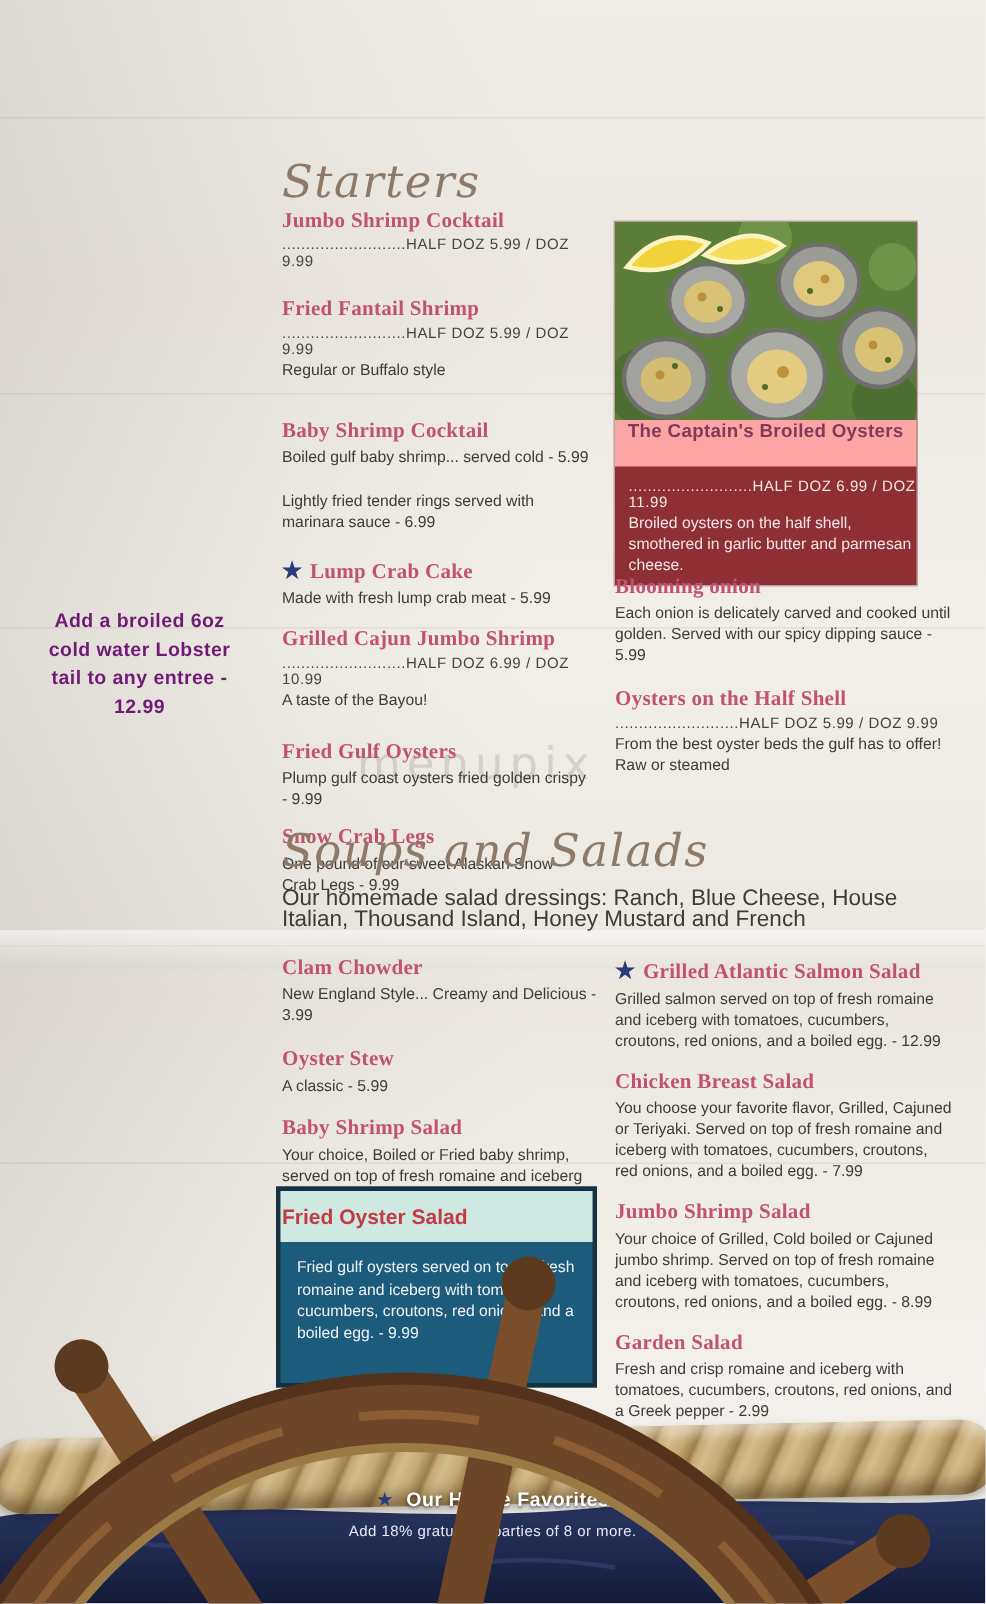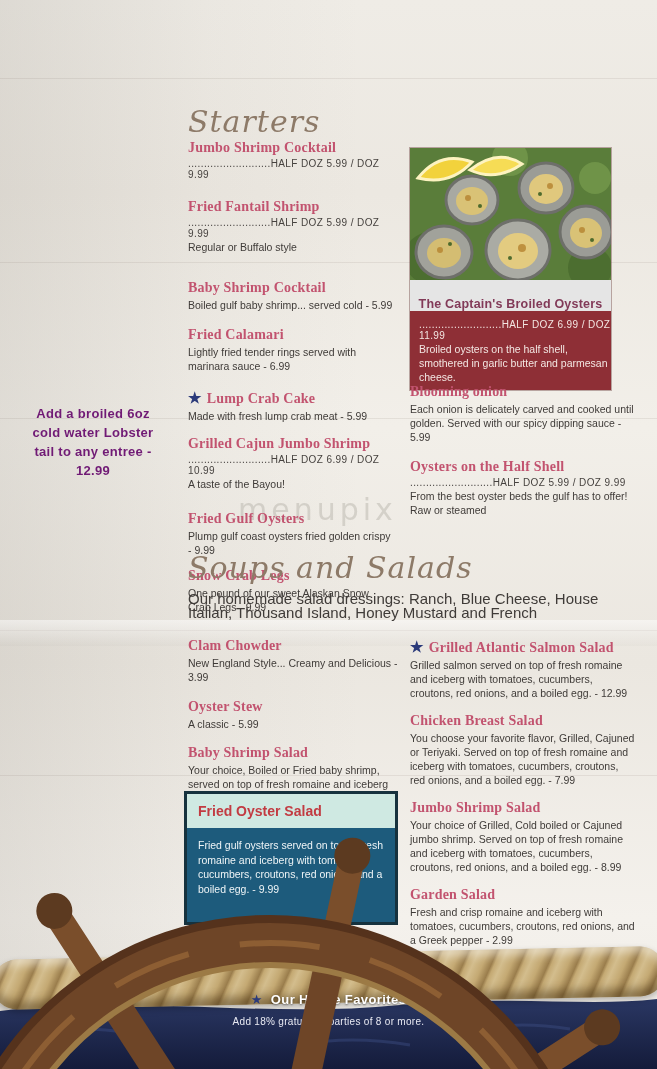--- a/index.html
+++ b/index.html
@@ -33,31 +33,31 @@
   .menu-item{margin-bottom:17px;}
   .item-name{color:#c2536f;font-weight:bold;font-size:14px;letter-spacing:0.2px;margin-bottom:2px;font-family:Liberation Serif, serif;}
   .item-name .star{color:#2b3a7a;font-size:15px;margin-right:5px;}
   .price-line{font-size:10px;color:#46423f;letter-spacing:0.4px;margin-bottom:1px;}
   .item-desc{font-size:10.5px;color:#3f3b38;line-height:14px;}
 
   
   .featured-card{position:absolute;left:410px;top:148px;width:201px;height:242px;background:#8e2f36;
                  box-shadow:0 0 0 1px rgba(80,30,30,0.35);}
   .featured-photo{position:absolute;left:0;top:0;width:201px;height:132px;display:block;}
-  .featured-band{position:absolute;left:0;top:132px;width:201px;height:31px;background:#e5e5e5;
-                 display:flex;align-items:flex-end;justify-content:center;}
+  .featured-band{position:absolute;left:0;top:132px;width:201px;height:31px;background:#fca5a5;
+                 display:flex;align-items:flex-start;justify-content:center;}
   .featured-title{color:#823a58;font-weight:bold;font-size:12.5px;letter-spacing:0.2px;}
   .featured-body{position:absolute;left:0;top:163px;width:219px;padding:8px 9px 0 9px;box-sizing:border-box;color:#f3e6e2;}
   .featured-body .price-line{color:#f3e6e2;}
   .featured-body .item-desc{color:#f3e6e2;}
 
   
   .oyster-box{position:absolute;left:184px;top:791px;width:214px;height:134px;
               border:3px solid #16323e;background:#1d5b7c;box-sizing:border-box;}
-  .oyster-box-header{height:34px;background:#cfe9e2;display:flex;align-items:center;padding-left:11px;}
+  .oyster-box-header{height:34px;background:#cfe9e2;display:flex;align-items:center;padding-left:1px;}
   .oyster-box-title{color:#c23b42;font-weight:bold;font-size:14px;}
   .oyster-box-body{padding:10px 11px;color:#eef4f6;font-size:10.5px;line-height:14.5px;}
 
   
   .water{position:absolute;left:0;top:985px;width:657px;height:84px;}
   .rope{position:absolute;left:-8px;top:953px;width:673px;height:50px;border-radius:25px;
         transform:rotate(-1.2deg);
         background:repeating-linear-gradient(115deg,#d3bd8d 0px,#c4a973 9px,#9a7d4c 17px,#c4a973 20px,#d3bd8d 26px);
         box-shadow:inset 0 6px 8px rgba(255,255,255,0.45), inset 0 -8px 10px rgba(60,40,10,0.45), 0 3px 6px rgba(0,0,0,0.25);}
   .favorites-line{position:absolute;left:0;top:992px;width:657px;text-align:center;color:#ffffff;
@@ -93,21 +93,20 @@
     <div class="menu-item" style="margin-bottom:26px">
       <div class="item-name">Fried Fantail Shrimp</div>
       <div class="price-line">..........................HALF DOZ 5.99 / DOZ 9.99</div>
       <div class="item-desc">Regular or Buffalo style</div>
     </div>
     <div class="menu-item" style="margin-bottom:15px">
       <div class="item-name">Baby Shrimp Cocktail</div>
       <div class="item-desc">Boiled gulf baby shrimp... served cold - 5.99</div>
     </div>
     <div class="menu-item" style="margin-bottom:16px">
-      <div class="item-name">Fried Calamari</div>
       <div class="item-desc">Lightly fried tender rings served with marinara sauce - 6.99</div>
     </div>
     <div class="menu-item" style="margin-bottom:13px">
       <div class="item-name"><span class="star">★</span><span>Lump Crab Cake</span></div>
       <div class="item-desc">Made with fresh lump crab meat - 5.99</div>
     </div>
     <div class="menu-item" style="margin-bottom:20px">
       <div class="item-name">Grilled Cajun Jumbo Shrimp</div>
       <div class="price-line">..........................HALF DOZ 6.99 / DOZ 10.99</div>
       <div class="item-desc">A taste of the Bayou!</div>

